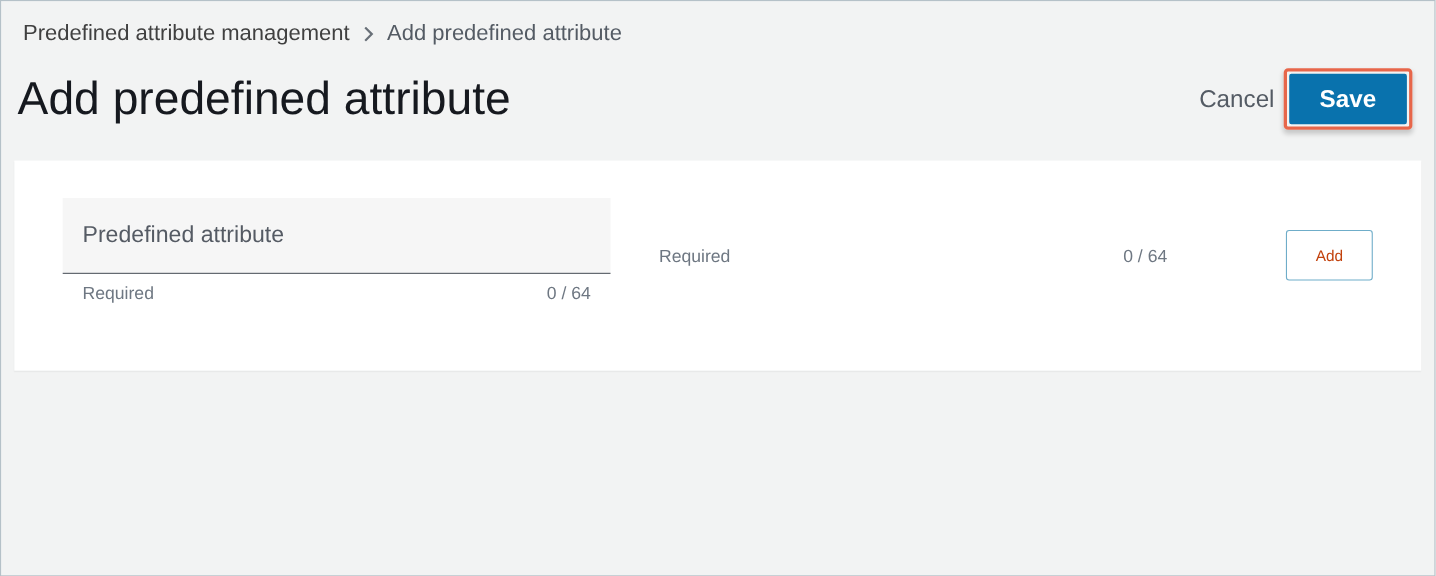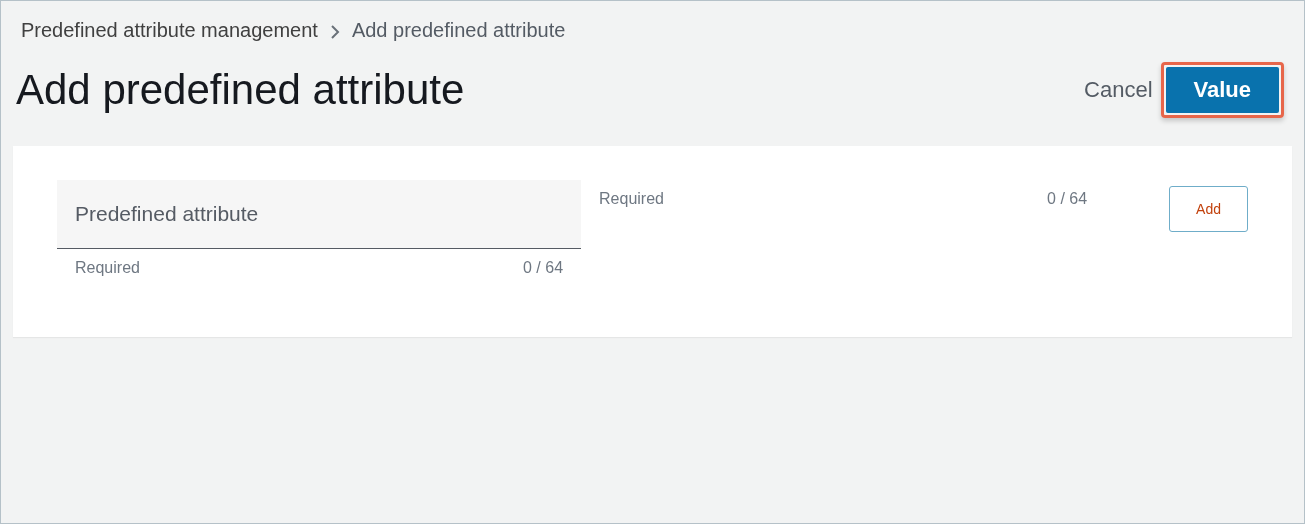--- a/index.html
+++ b/index.html
@@ -77,21 +77,22 @@
       box-shadow: 0 1px 1px rgba(0,0,0,0.05);
     }
     .panel-title {
       font-size: 32px;
       font-weight: 400;
       color: #16191f;
       margin-bottom: 80px;
     }
     .form-row {
       display: flex;
-      align-items: flex-start;
+      align-items: center;
+      gap: 26px;
     }
     .field-container {
       flex: 1;
       min-width: 0;
     }
     .field-input {
       width: 100%;
       background: #f6f6f6;
       border: none;
       border-bottom: 1.5px solid #555b63;
@@ -133,21 +134,21 @@
       </svg>
   </span>
   <span>Add predefined attribute</span>
 </div>
 
 <div class="header-row">
   <h1 class="page-title">Add predefined attribute</h1>
   <div class="header-actions">
     <button class="cancel-link">Cancel</button>
     <span class="highlight-box">
-      <button class="save-button">Value</button>
+      <button class="save-button">Save</button>
     </span>
   </div>
 </div>
 
 <div class="panel">
 
   <div class="form-row">
 
     <div class="field-container">
       <input type="text" class="field-input" placeholder="Predefined attribute" style="">

